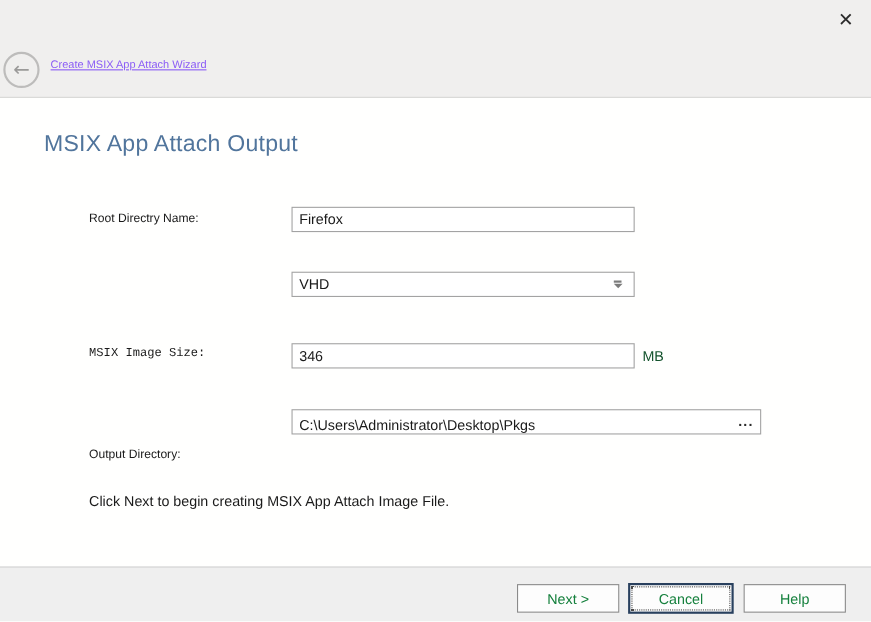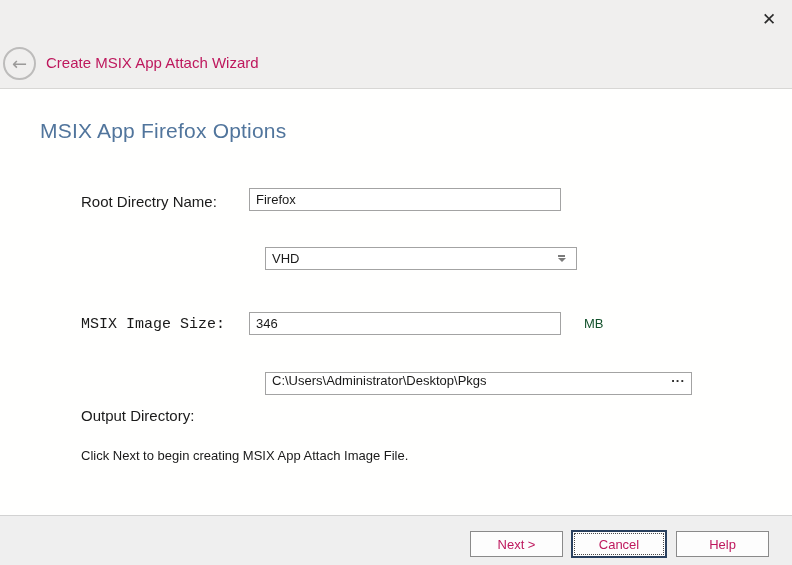--- a/index.html
+++ b/index.html
@@ -29,40 +29,40 @@
   .back-btn {
     position: absolute; left: 3px; top: 47px;
     width: 33px; height: 33px; border-radius: 50%;
     border: 2px solid #bdbcbb; background: transparent;
     display: flex; align-items: center; justify-content: center;
     color: #9b9a99; font-size: 18px; line-height: 1;
     font-family: "DejaVu Sans", sans-serif;
   }
   .header-title {
     position: absolute; left: 46px; top: 54px;
-    font-size: 15px; color: #be185d;
+    font-size: 10px; color: #8b5cf6; text-decoration: underline;
   }
 
   
   .page-title {
     position: absolute; left: 40px; top: 119px;
     font-size: 21px; font-weight: 400; color: #51759c;
     letter-spacing: 0.2px;
   }
   .field-label {
     position: absolute; left: 81px;
-    font-size: 15px; color: #1a1a1a; white-space: nowrap;
+    font-size: 11px; color: #1a1a1a; white-space: nowrap;
   }
   .lbl-0 { top: 193px; }
   .lbl-1 { top: 252px; }
   .lbl-2 { top: 316px; font-family: Liberation Mono, monospace; }
   .lbl-3 { top: 376px; margin-top: 31px; }
 
   .text-input {
-    position: absolute; left: 249px; width: 312px; height: 23px;
+    position: absolute; left: 265px; width: 312px; height: 23px;
     border: 1px solid #a3a3a3; background: #ffffff;
     font-size: 13px; color: #1a1a1a; padding: 1px 6px;
     font-family: "Liberation Sans", "DejaVu Sans", sans-serif;
     outline: none;
   }
   .inp-0 { top: 188px; }
   .inp-2 { top: 312px; }
 
   .combo {
     position: absolute; left: 265px; top: 247px; width: 312px; height: 23px;
@@ -83,21 +83,21 @@
   }
 
   .suffix-label {
     position: absolute; left: 584px; top: 316px;
     font-size: 13px; color: #14532d;
   }
 
   .path-field {
     position: absolute; left: 265px; top: 372px; width: 427px; height: 23px;
     border: 1px solid #a3a3a3; background: #ffffff;
-    display: flex; align-items: flex-start;
+    display: flex; align-items: flex-end;
     font-size: 13px; color: #1a1a1a; padding: 0 4px 0 6px;
   }
   .path-value { flex: 1; white-space: nowrap; overflow: hidden; }
   .browse-btn {
     border: none; background: transparent;
     font-size: 13px; font-weight: bold; color: #2b2b2b;
     letter-spacing: 1px; line-height: 10px; padding: 0 2px 6px 2px;
     cursor: default;
     font-family: "Liberation Sans", "DejaVu Sans", sans-serif;
   }
@@ -108,21 +108,21 @@
   }
 
   
   .footer {
     position: absolute; left: 0; bottom: 0; width: 792px; height: 50px;
     background: #efefef; border-top: 1px solid #d2d2d2;
   }
   .btn {
     position: absolute; top: 15px; height: 26px; width: 93px;
     background: #fdfdfd; border: 1px solid #8a8a8a;
-    font-size: 13px; color: #be185d;
+    font-size: 13px; color: #15803d;
     font-family: "Liberation Sans", "DejaVu Sans", sans-serif;
     cursor: default;
   }
   .btn-next   { left: 470px; }
   .btn-cancel {
     left: 571px; top: 14px; width: 96px; height: 28px;
     border: 2px solid #29405e;
     outline: 1px dotted #4a4a4a; outline-offset: -4px;
   }
   .btn-help   { left: 676px; }
@@ -135,21 +135,21 @@
   <div class="header">
     <button class="back-btn">
       <span>←</span>
     </button>
     <div class="header-title">Create MSIX App Attach Wizard</div>
     <button class="close-btn">
       <span>✕</span>
     </button>
   </div>
 
-  <div class="page-title">MSIX App Firefox Options</div>
+  <div class="page-title">MSIX App Attach Output</div>
 
   <div class="field-label lbl-0">Root Directry Name:</div>
   <input class="text-input inp-0" type="text" value="Firefox" style="">
 
   <div class="combo">
     <span class="combo-value">VHD</span>
     <span class="combo-arrow">
       <span class="bar"></span>
         <span class="tri"></span>
     </span>

